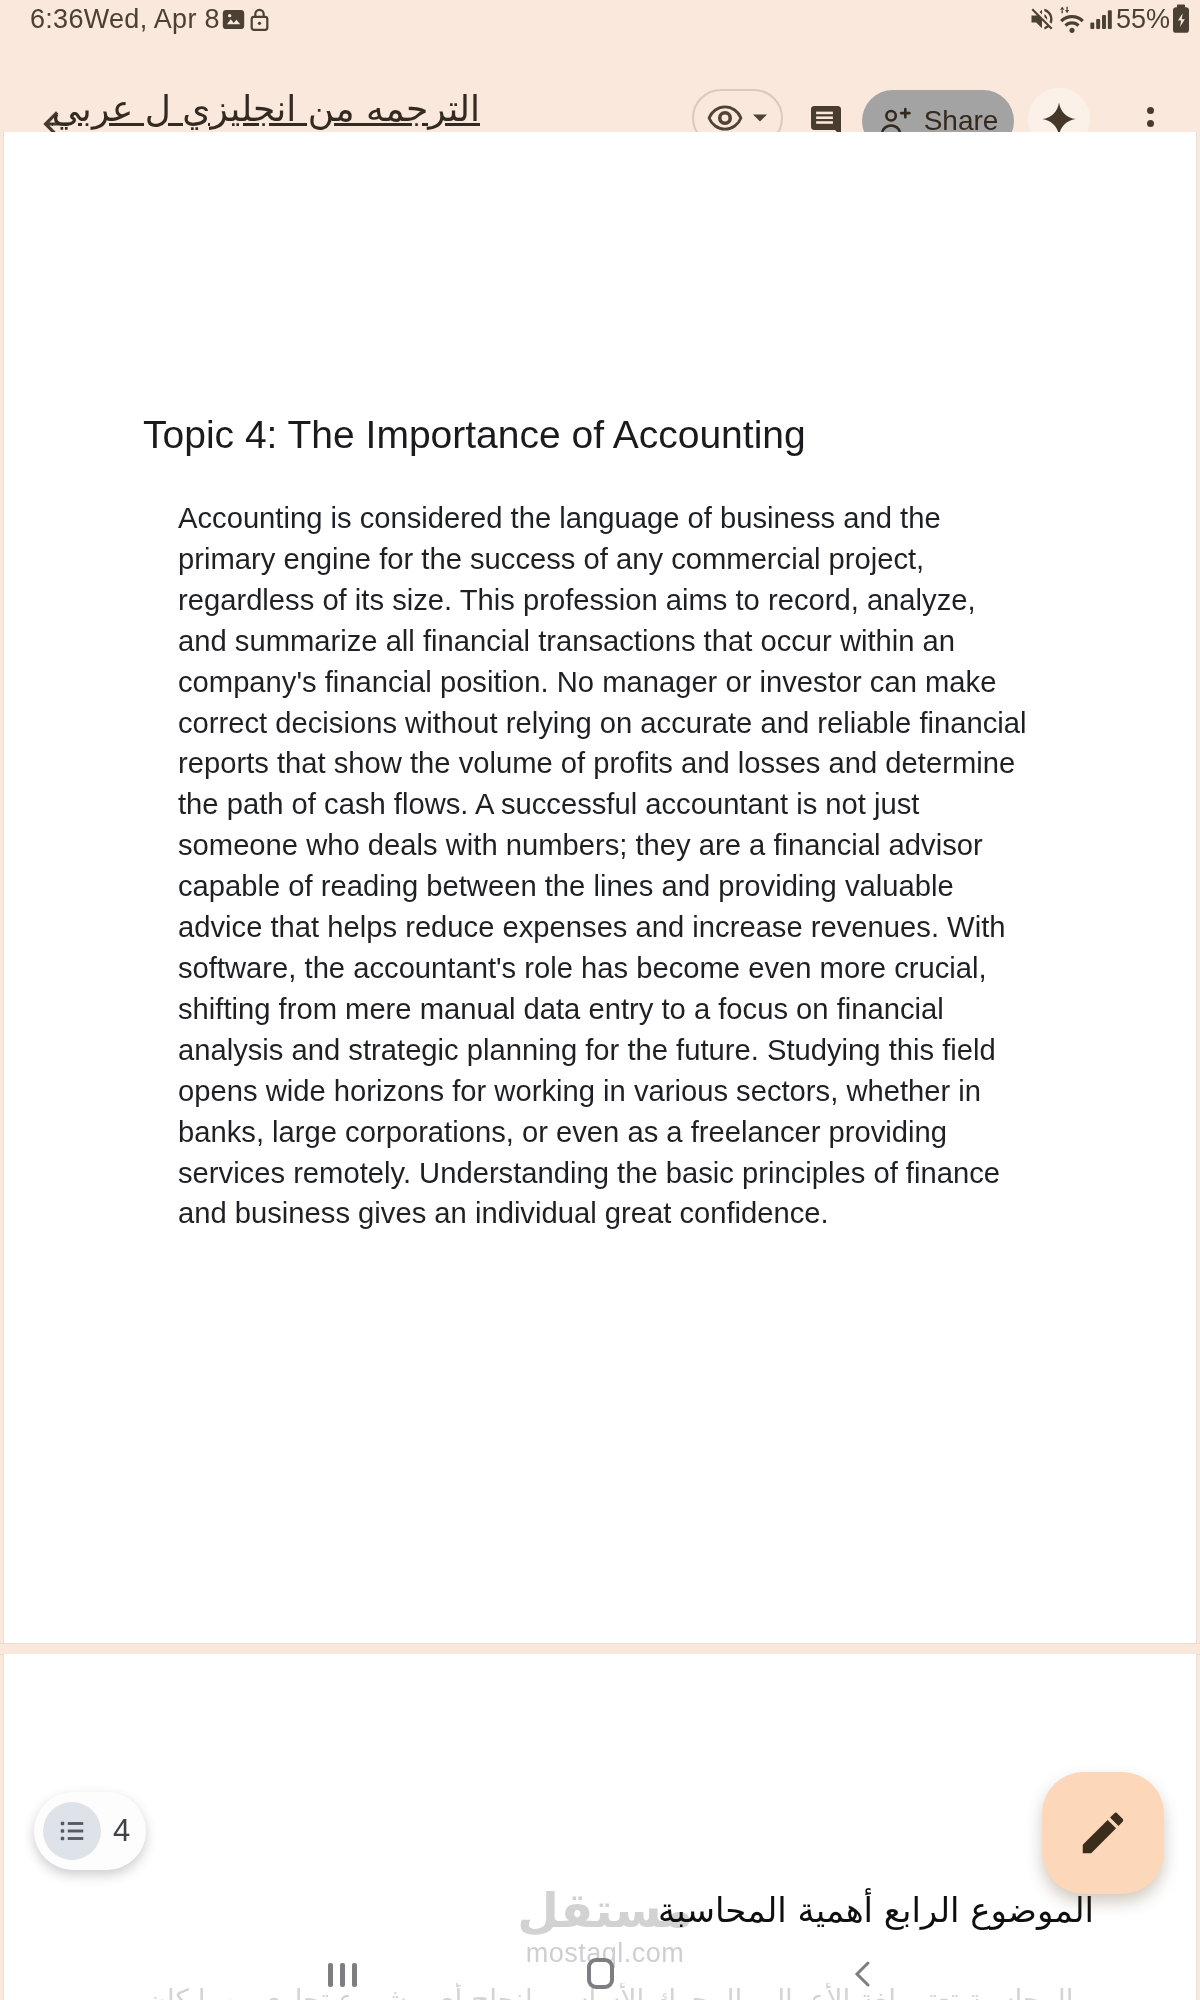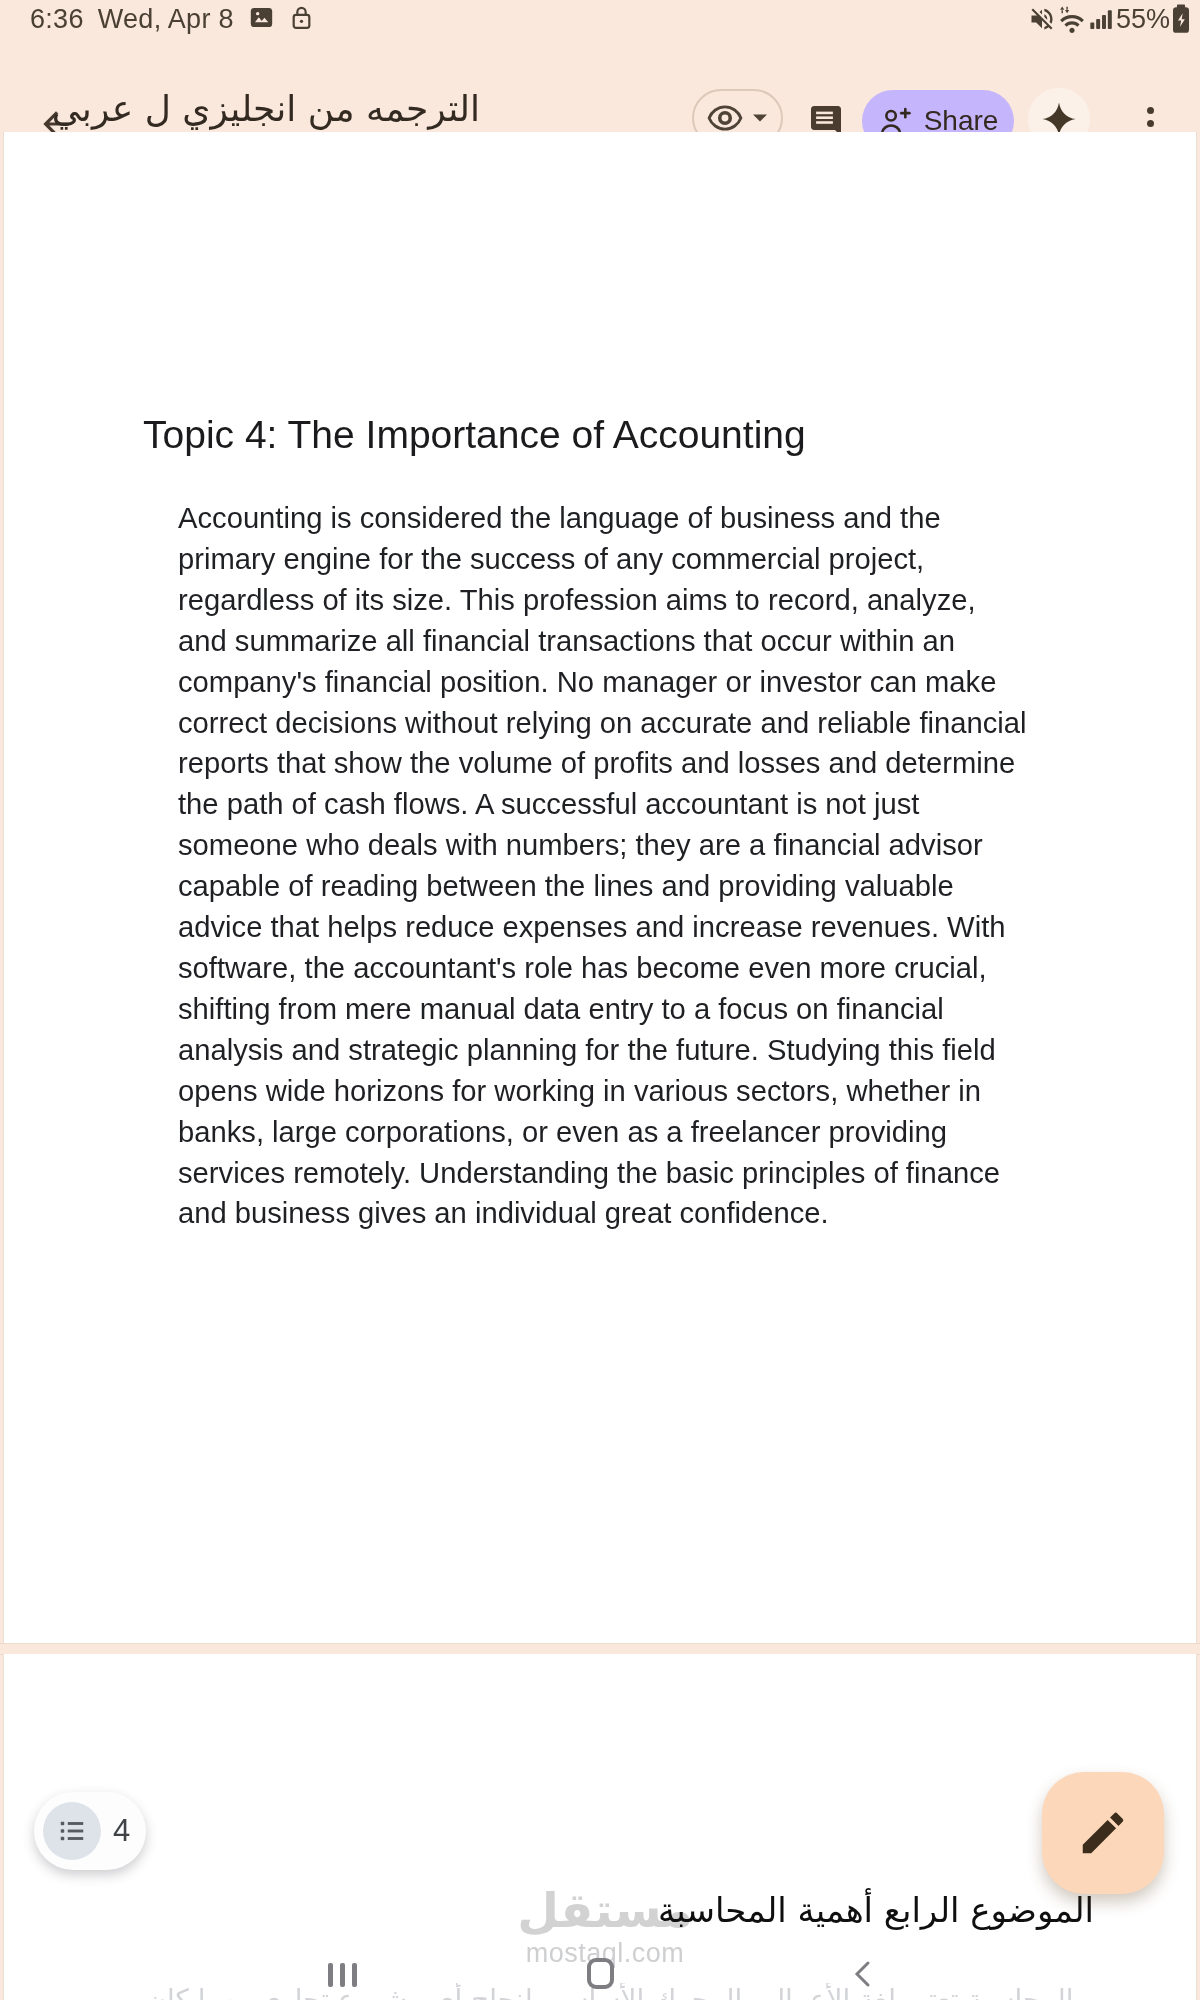--- a/index.html
+++ b/index.html
@@ -3,33 +3,33 @@
 <meta charset="utf-8">
 <style>
   html,body{margin:0;padding:0;background:#e9e4de;}
   .screen{
     position:relative;width:1200px;height:2000px;overflow:hidden;
     background:#FBE8DC;font-family:"Liberation Sans",sans-serif;
     -webkit-font-smoothing:antialiased;
   }
   
   .status-bar{position:absolute;top:0;left:0;right:0;height:42px;color:#4A4034;}
-  .sb-left{position:absolute;left:30px;top:4px;display:flex;align-items:flex-start;gap:14px;}
+  .sb-left{position:absolute;left:30px;top:4px;display:flex;align-items:center;}
   .sb-time,.sb-date{font-size:27px;letter-spacing:.3px;color:#4A4034;}
   .sb-right{position:absolute;right:8px;top:3px;display:flex;align-items:center;}
   .sb-batt-txt{font-size:27px;color:#4A4034;}
   .sicon{display:inline-flex;align-items:center;justify-content:center;}
   
   .app-bar{position:absolute;top:42px;left:0;right:0;height:90px;}
   .back-btn{position:absolute;left:36px;top:62px;width:40px;height:40px;display:flex;align-items:center;justify-content:center;color:#453A2D;}
-  .doc-title{position:absolute;left:100px;top:46px;width:380px;font-size:36px;color:#332A22;direction:rtl;text-align:left;font-family:"DejaVu Sans",sans-serif;white-space:nowrap;}
+  .doc-title{position:absolute;left:100px;top:46px;width:380px;font-size:36px;color:#332A22;direction:rtl;text-align:left;font-family:"DejaVu Sans",sans-serif;white-space:nowrap;text-decoration:underline;}
   .doc-subtitle{position:absolute;left:99px;top:103px;font-size:21.5px;color:#7A7165;}
   .eye-pill{position:absolute;left:692px;top:47px;width:91px;height:58px;border:2px solid #DCC9BA;border-radius:30px;display:flex;align-items:center;justify-content:center;gap:8px;color:#4F4337;box-sizing:border-box;}
   .comment-btn{position:absolute;left:808px;top:61px;width:36px;height:36px;color:#4A3D30;}
-  .share-pill{position:absolute;left:862px;top:48px;width:152px;height:62px;background:#c4b5fd;border-radius:31px;display:flex;align-items:center;justify-content:center;gap:12px;color:#33291F;}
+  .share-pill{position:absolute;left:862px;top:48px;width:152px;height:62px;background:#a3a3a3;border-radius:31px;display:flex;align-items:center;justify-content:center;gap:12px;color:#33291F;}
   .share-label{font-size:28px;color:#33291F;}
   .sparkle-btn{position:absolute;left:1028px;top:46px;width:62px;height:62px;border-radius:50%;background:#FCF1E8;display:flex;align-items:center;justify-content:center;color:#453828;}
   .more-btn{position:absolute;left:1140px;top:58px;width:20px;height:46px;display:flex;flex-direction:column;align-items:center;justify-content:center;gap:6px;}
   .more-btn i{width:7px;height:7px;border-radius:50%;background:#473B2E;display:block;}
   
   .page{position:absolute;left:3px;right:3px;background:#fff;border-left:1px solid #EADFD4;border-right:1px solid #EADFD4;}
   .page1{top:132px;height:1511px;padding-left:27px;}
   .page-gap{position:absolute;left:0;right:0;top:1643px;height:10px;background:#FBE8DC;border-top:1px solid #EDDCCB;border-bottom:1px solid #EDDCCB;}
   .page2{top:1654px;height:346px;}
   .p1-heading{position:absolute;left:139px;top:281px;font-size:39px;color:#1B1B1D;white-space:nowrap;}

